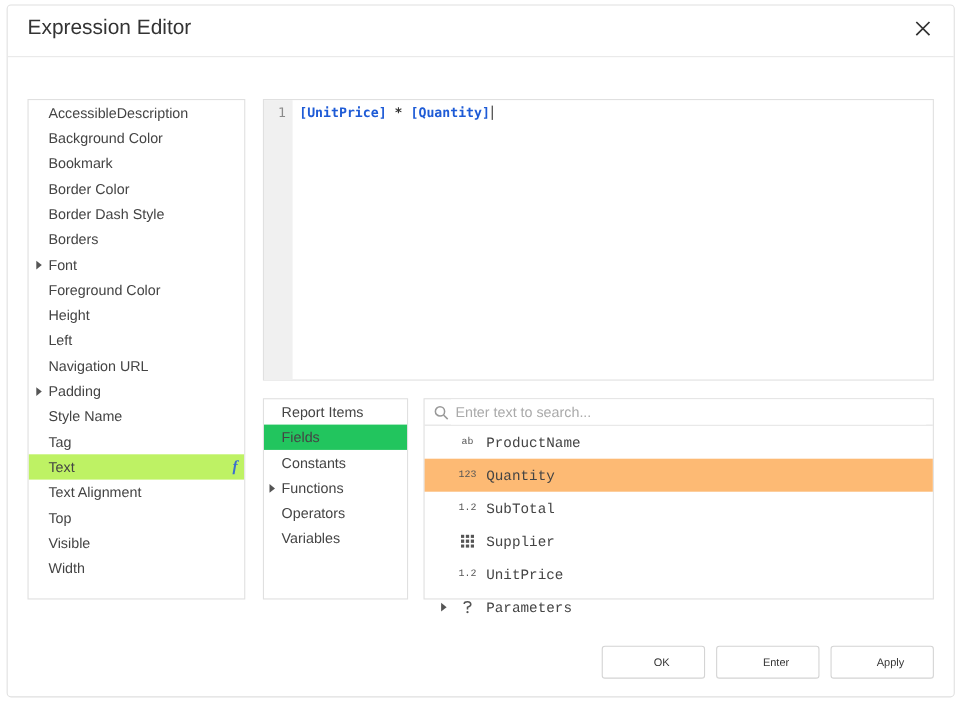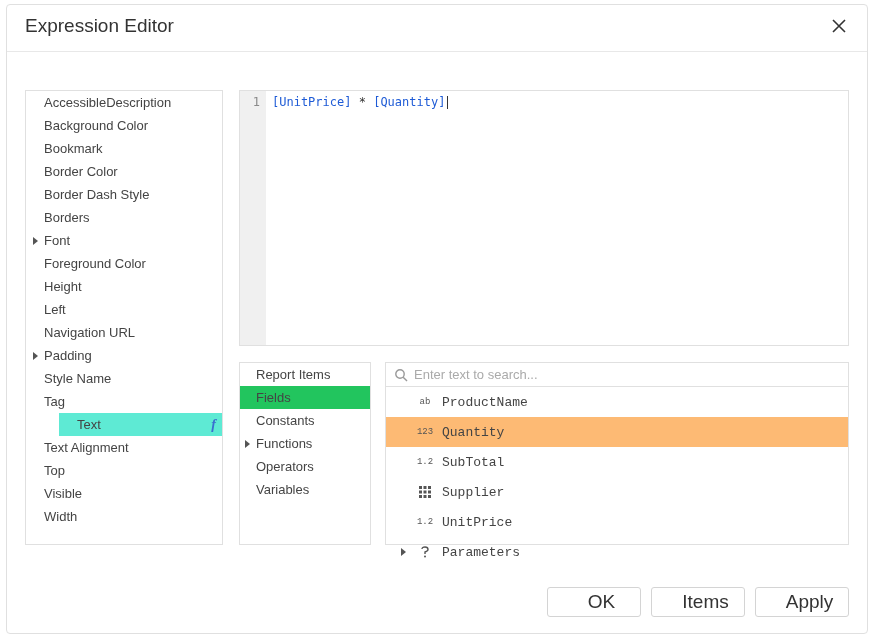--- a/index.html
+++ b/index.html
@@ -69,22 +69,21 @@
     .prop-item.hasarrow { padding-left: 18px; }
     .prop-arrow {
       position: absolute;
       left: 4px;
       width: 10px;
       display: flex;
       align-items: center;
       justify-content: center;
     }
     .prop-item.selected {
-      background: #5eead4;
-      margin-left: 33px;
+      background: #bef264;
     }
     .prop-fx {
       position: absolute;
       right: 6px;
       font-style: italic;
       font-family: serif;
       color: #3a6fcf;
       font-size: 14px;
       font-weight: bold;
     }
@@ -106,20 +105,21 @@
       width: 26px;
       text-align: right;
       padding: 4px 6px 0 0;
       color: #8a8a8a;
       user-select: none;
     }
     .code {
       flex: 1;
       padding: 4px 6px;
       white-space: pre;
+      font-weight: bold;
     }
     .field-token { color: #1e5bd6; }
     .op { color: #333; }
     .cursor {
       display: inline-block;
       width: 1px;
       height: 13px;
       background: #333;
       vertical-align: middle;
       margin-left: 2px;
@@ -219,21 +219,21 @@
       gap: 10px;
       padding: 14px 18px 16px 18px;
     }
     .btn {
       min-width: 94px;
       height: 30px;
       border: 1px solid #d4d4d4;
       background: #fff;
       border-radius: 3px;
       cursor: pointer;
-      font-size: 19px;
+      font-size: 10px;
       color: #333;
       display: flex;
       align-items: center;
       justify-content: center;
       padding-left: 15px;
     }
     .tri-right {
       width: 0; height: 0;
       border-top: 4px solid transparent;
       border-bottom: 4px solid transparent;
@@ -408,16 +408,16 @@
                 <span>Parameters</span>
               </div>
             </div>
         </div>
       </div>
     </div>
   </div>
 
   <div class="footer">
     <div class="btn">OK</div>
-    <div class="btn">Items</div>
+    <div class="btn">Enter</div>
     <div class="btn">Apply</div>
   </div>
 </div>
 
 </body></html>

